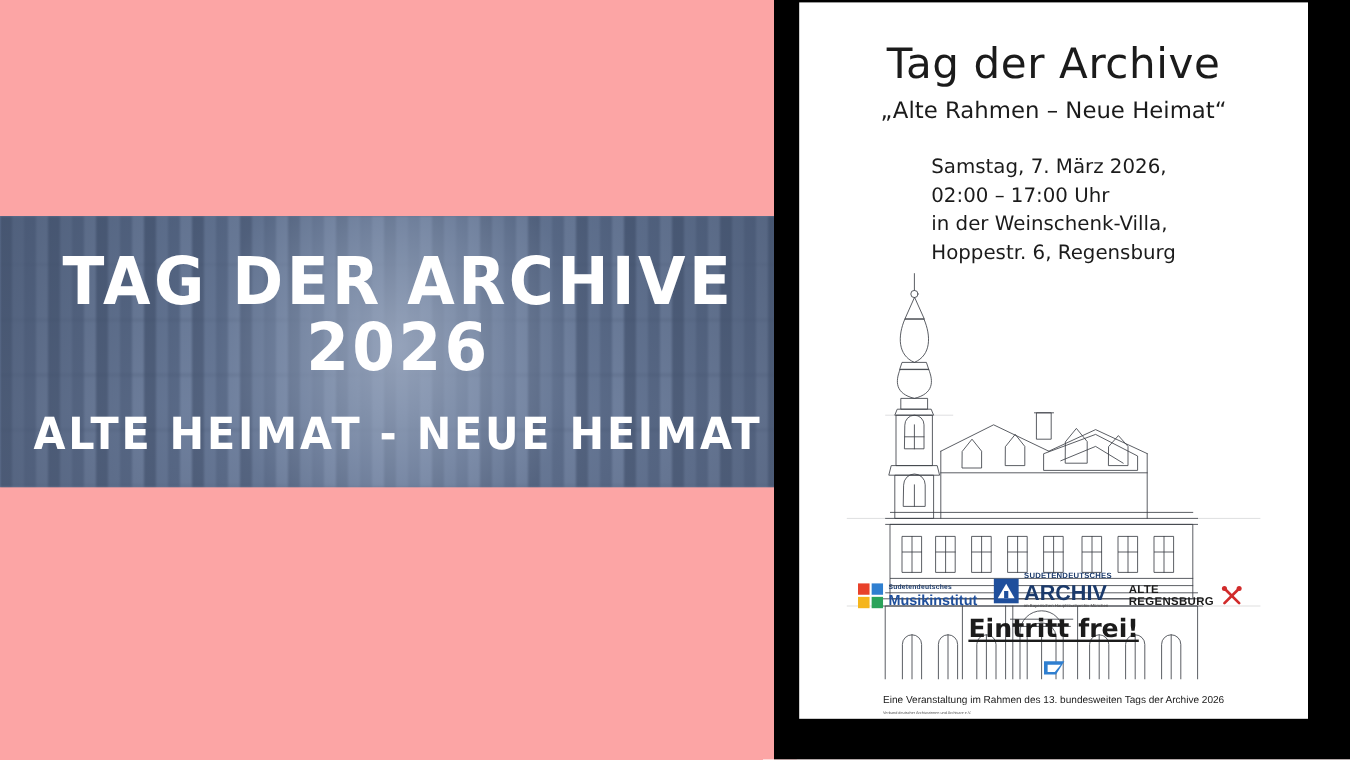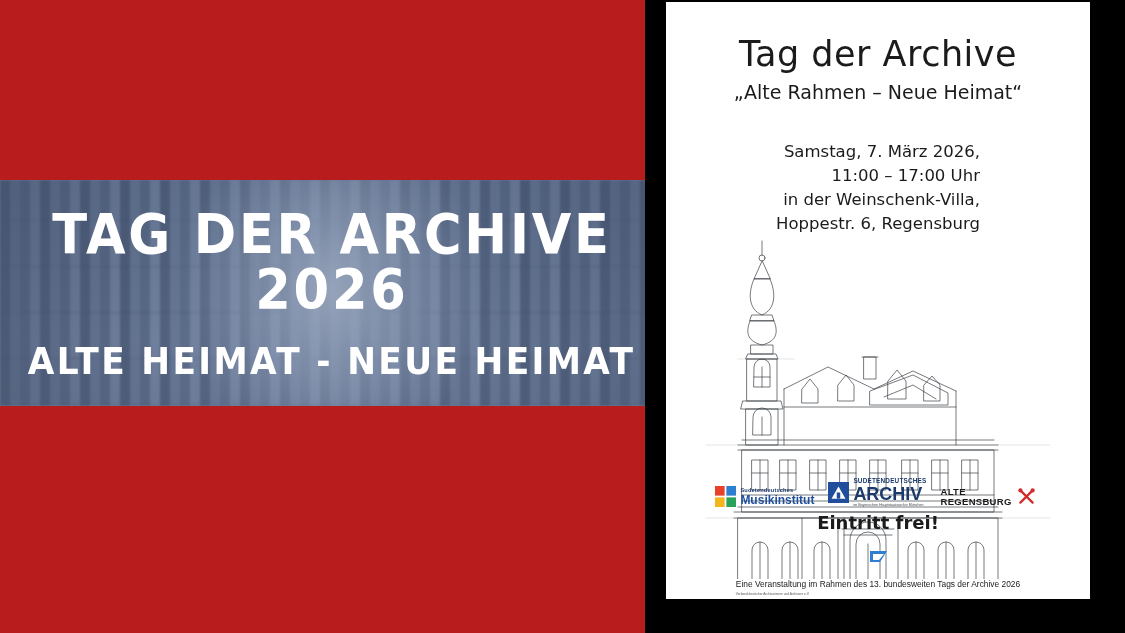--- a/index.html
+++ b/index.html
@@ -15,21 +15,21 @@
     font-family: "Liberation Sans", sans-serif;
   }
 
   
   #left-panel {
     position: absolute;
     left: 0;
     top: 0;
     width: 664px;
     height: 633px;
-    background: #b91c1c;
+    background: #fca5a5;
   }
 
   #banner {
     position: absolute;
     left: 0;
     top: 180px;
     width: 664px;
     height: 226px;
     overflow: hidden;
     background: #6d7f9e;
@@ -137,22 +137,22 @@
     line-height: 1.05;
   }
   #poster-motto {
     margin-top: 8px;
     font-family: "DejaVu Sans", sans-serif;
     font-size: 19px;
     font-weight: 400;
     color: #1b1b1b;
   }
   #poster-details {
-    margin-top: 37px;
-    text-align: right;
+    margin-top: 24px;
+    text-align: left;
     font-family: "DejaVu Sans", sans-serif;
     font-size: 16.5px;
     line-height: 1.45;
     color: #1b1b1b;
   }
   #poster-details div { white-space: nowrap; }
 
   
   #villa-wrap {
     position: relative;
@@ -190,23 +190,24 @@
   #logo-sda .l1 { font-size: 6.4px; }
   #logo-sda .l2 { font-size: 18px; }
   #logo-stadt .l2 { font-size: 9.5px; color: #1b1b1b; letter-spacing: 0.3px; }
 
   #eintritt {
     position: absolute;
     left: 0; right: 0;
     top: 510px;
     text-align: center;
     font-family: "DejaVu Sans", sans-serif;
-    font-size: 18px;
+    font-size: 21px;
     font-weight: 700;
     color: #1b1b1b;
+    text-decoration: underline;
   }
   #footer-note {
     position: absolute;
     left: 0; right: 0;
     top: 547px;
     display: flex;
     align-items: center;
     justify-content: center;
     gap: 7px;
     flex-direction: column;
@@ -240,21 +241,21 @@
 
 <div id="poster-panel">
   <div id="poster">
     <div id="poster-inner">
 
       <div id="poster-title">Tag der Archive</div>
       <div id="poster-motto">„Alte Rahmen – Neue Heimat“</div>
 
       <div id="poster-details">
         <div>Samstag, 7. März 2026,</div>
-        <div>11:00 – 17:00 Uhr</div>
+        <div>02:00 – 17:00 Uhr</div>
         <div>in der Weinschenk-Villa,</div>
         <div>Hoppestr. 6, Regensburg</div>
       </div>
 
       <div id="villa-wrap">
         <svg id="villa-svg" viewBox="0 0 360 340" xmlns="http://www.w3.org/2000/svg">
           <g stroke="#3b3f46" fill="none" stroke-width="0.7" stroke-linecap="round" stroke-linejoin="round">
 
             <line x1="64" y1="2" x2="64" y2="16"></line>
             <circle cx="64" cy="19" r="3"></circle>

